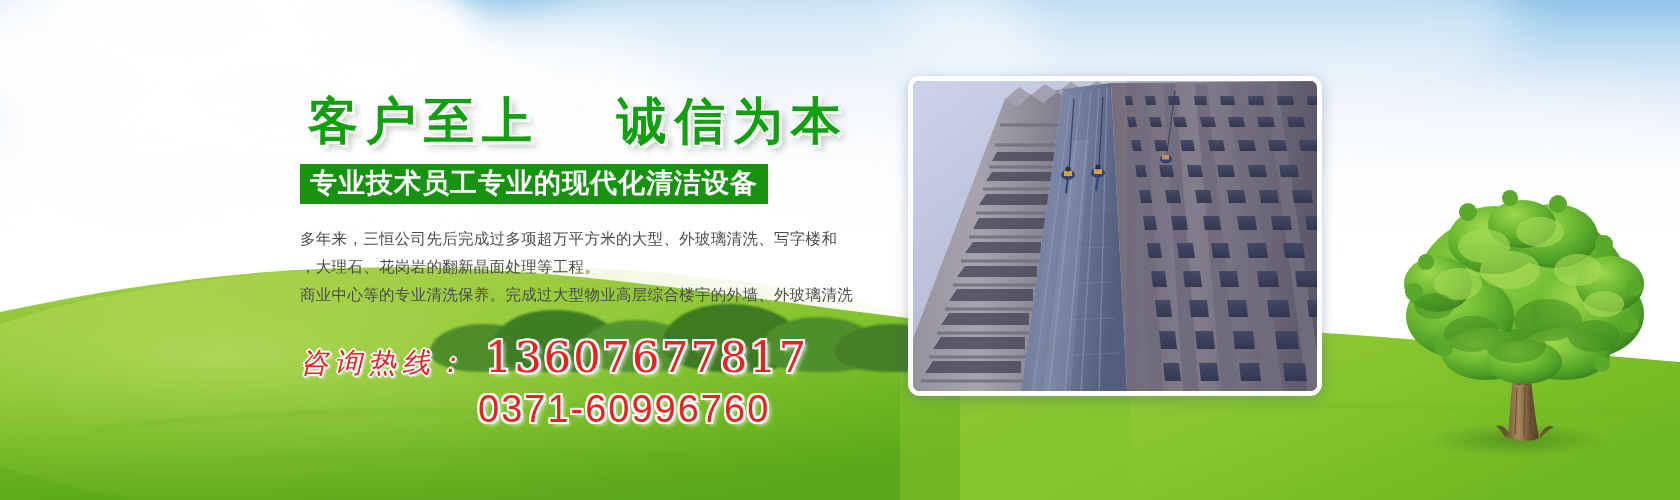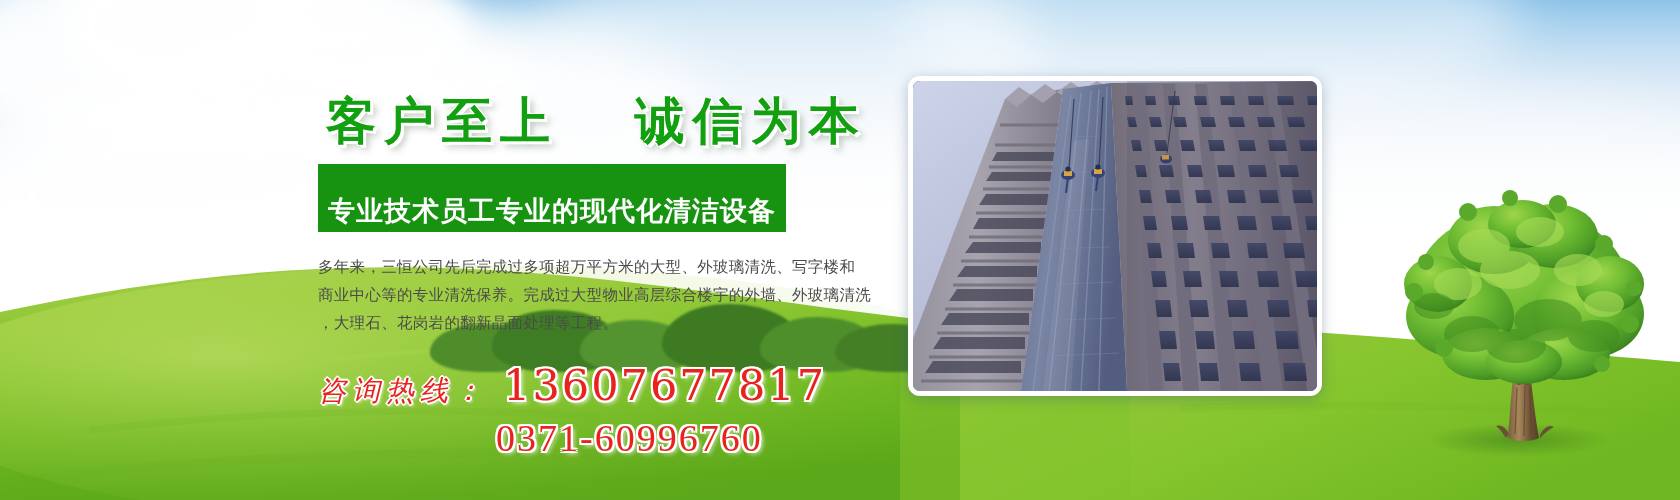--- a/index.html
+++ b/index.html
@@ -48,21 +48,21 @@
   
   .treeline{
     position:absolute;left:430px;bottom:128px;width:520px;height:74px;
     filter:blur(1.1px);
   }
   .treeline .lump{
     position:absolute;bottom:0;border-radius:48% 52% 40% 46%/60% 62% 40% 40%;
   }
 
   
-  .text-col{position:absolute;left:318px;top:96px;width:580px;}
+  .text-col{position:absolute;left:300px;top:96px;width:580px;}
 
   .headline{
     font-size:50px;font-weight:bold;letter-spacing:8px;line-height:1;
     color:#12a011;
     font-family:"DejaVu Serif","Liberation Serif",serif;
     text-shadow:
       2px 2px 0 #ffffff, 3px 3px 0 #ffffff, -1px -1px 0 #ffffff,
       1px -1px 0 #ffffff, -1px 1px 0 #ffffff,
       5px 5px 7px rgba(90,110,90,.45);
     white-space:nowrap;
@@ -72,21 +72,20 @@
 
   .subbar{
     margin-top:18px;display:inline-block;
     background:#189211;
     padding:5px 10px 7px 10px;
   }
   .subbar-text{
     color:#ffffff;font-size:27px;font-weight:bold;letter-spacing:1px;
     line-height:1.05;white-space:nowrap;
     font-family:"DejaVu Sans","Liberation Sans",sans-serif;
-    margin-top:28px;
   }
 
   .body-copy{
     margin-top:22px;width:566px;
     color:#4b4b4b;font-size:15.5px;line-height:26px;letter-spacing:.3px;
     text-align:justify;
   }
   .body-copy p{margin:0;}
   .body-copy p+p{margin-top:2px;}
 
@@ -109,21 +108,21 @@
     font-family:"DejaVu Serif","Liberation Serif",serif;
     text-shadow:
       2px 0 0 #fff,-2px 0 0 #fff,0 2px 0 #fff,0 -2px 0 #fff,
       2px 2px 0 #fff,-2px -2px 0 #fff,2px -2px 0 #fff,-2px 2px 0 #fff,
       3px 3px 4px rgba(255,255,255,.9);
     text-align: right;
   }
   .hotline-num2{
     margin-top:6px;margin-left:178px;
     color:#e8231f;font-size:38px;letter-spacing:2px;
-    font-family:Liberation Serif, serif;
+    font-family:Liberation Sans, sans-serif;
     text-shadow:
       2px 0 0 #fff,-2px 0 0 #fff,0 2px 0 #fff,0 -2px 0 #fff,
       2px 2px 0 #fff,-2px -2px 0 #fff,2px -2px 0 #fff,-2px 2px 0 #fff,
       3px 3px 4px rgba(255,255,255,.9);
   }
 
   
   .photo-card{
     position:absolute;left:908px;top:76px;width:404px;height:310px;
     border:5px solid #ffffff;border-radius:12px;
@@ -211,22 +210,22 @@
       <span class="gap"></span>
       <span>诚信为本</span>
     </div>
 
     <div class="subbar">
       <div class="subbar-text">专业技术员工专业的现代化清洁设备</div>
     </div>
 
     <div class="body-copy">
       <p>多年来，三恒公司先后完成过多项超万平方米的大型、外玻璃清洗、写字楼和</p>
+      <p>，大理石、花岗岩的翻新晶面处理等工程。</p>
       <p>商业中心等的专业清洗保养。完成过大型物业高层综合楼宇的外墙、外玻璃清洗</p>
-      <p>，大理石、花岗岩的翻新晶面处理等工程。</p>
     </div>
 
     <div class="hotline">
       <span class="hotline-label">咨询热线：</span>
       <span class="hotline-num">13607677817</span>
       <div class="hotline-num2">0371-60996760</div>
     </div>
 
   </div>
 

